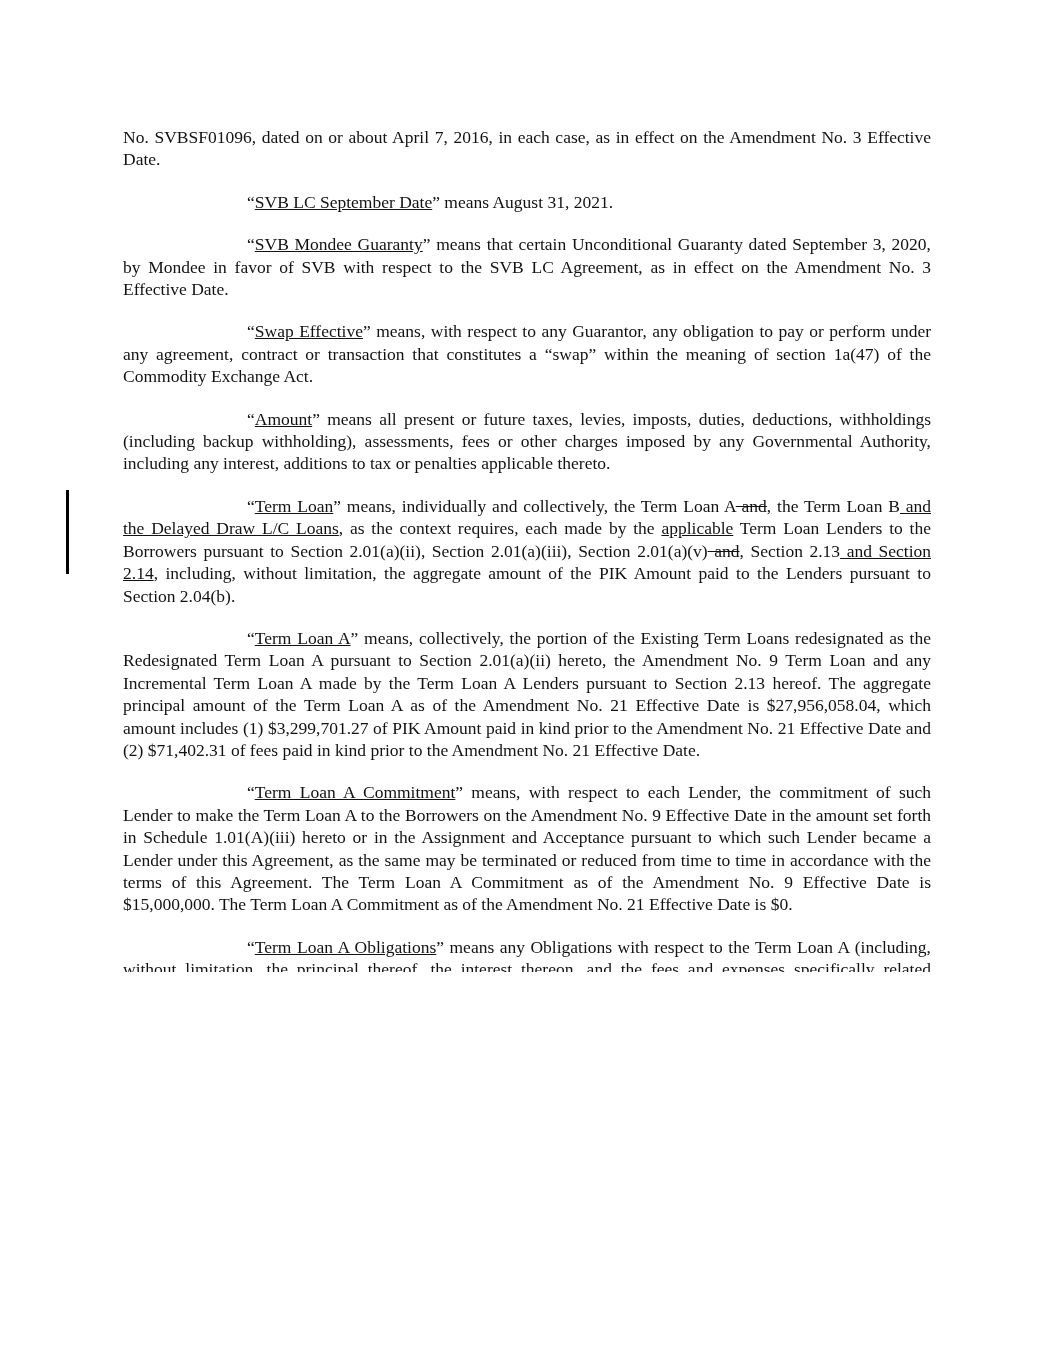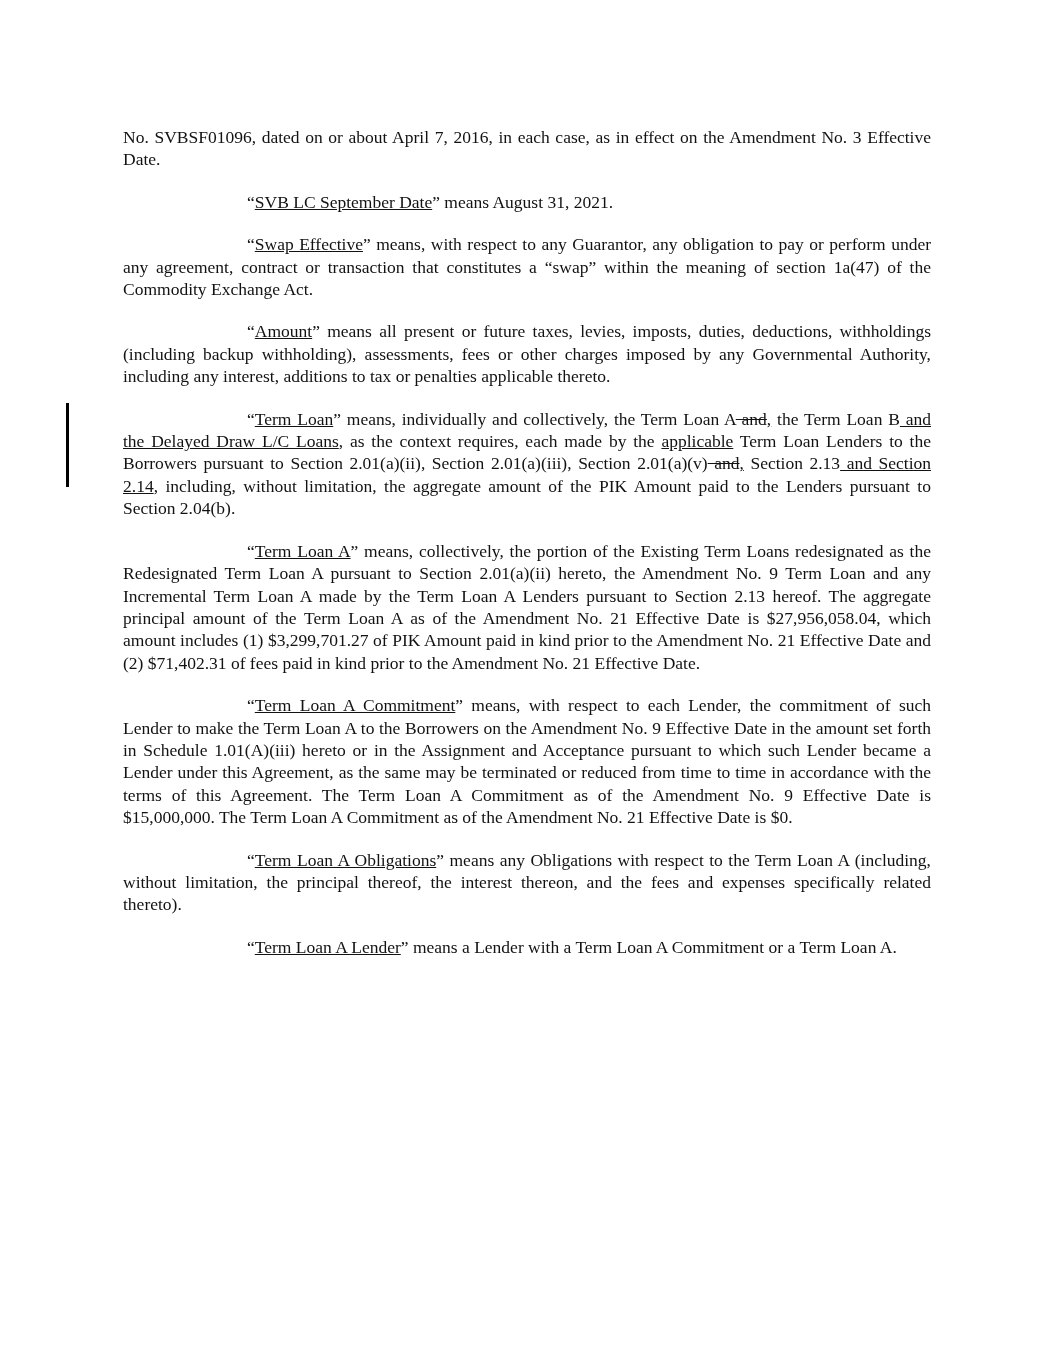--- a/index.html
+++ b/index.html
@@ -54,20 +54,21 @@
   .doc-id-new { color: #7f1d1d; text-decoration: underline; margin-top: 34px; }
 </style>
 </head>
 <body>
 
 <div class="page">
 
   <div class="body-text">
       <p><span>No. SVBSF01096, dated on or about April 7, 2016, in each case, as in effect on the Amendment No. 3 Effective Date.</span></p>
       <p class="indent"><span>“</span><span class="term">SVB LC September Date</span><span>” means August 31, 2021.</span></p>
+      <p class="indent"><span>“</span><span class="term">SVB Mondee Guaranty</span><span>” means that certain Unconditional Guaranty dated September 3, 2020, by Mondee in favor of SVB with respect to the SVB LC Agreement, as in effect on the Amendment No. 3 Effective Date.</span></p>
       <p class="indent"><span>“</span><span class="term">Swap Effective</span><span>” means, with respect to any Guarantor, any obligation to pay or perform under any agreement, contract or transaction that constitutes a “swap” within the meaning of section 1a(47) of the Commodity Exchange Act.</span></p>
       <p class="indent"><span>“</span><span class="term">Amount</span><span>” means all present or future taxes, levies, imposts, duties, deductions, withholdings (including backup withholding), assessments, fees or other charges imposed by any Governmental Authority, including any interest, additions to tax or penalties applicable thereto.</span></p>
       <p class="indent"><span class="changebar para-bar"></span><span>“</span><span class="term">Term Loan</span><span>” means, individually and collectively, the Term Loan A</span><span class="del"> and</span><span class="ins">,</span><span> the Term Loan B</span><span class="ins"> and the Delayed Draw L/C Loans</span><span>, as the context requires, each made by the </span><span class="ins">applicable</span><span> Term Loan Lenders to the Borrowers pursuant to Section 2.01(a)(ii), Section 2.01(a)(iii), Section 2.01(a)(v)</span><span class="del"> and</span><span class="ins">,</span><span> Section 2.13</span><span class="ins"> and Section 2.14</span><span>, including, without limitation, the aggregate amount of the PIK Amount paid to the Lenders pursuant to Section 2.04(b).</span></p>
       <p class="indent"><span>“</span><span class="term">Term Loan A</span><span>” means, collectively, the portion of the Existing Term Loans redesignated as the Redesignated Term Loan A pursuant to Section 2.01(a)(ii) hereto, the Amendment No. 9 Term Loan and any Incremental Term Loan A made by the Term Loan A Lenders pursuant to Section 2.13 hereof.  The aggregate principal amount of the Term Loan A as of the Amendment No. 21 Effective Date is $27,956,058.04, which amount includes (1) $3,299,701.27 of PIK Amount paid in kind prior to the Amendment No. 21 Effective Date and (2) $71,402.31 of fees paid in kind prior to the Amendment No. 21 Effective Date.</span></p>
       <p class="indent"><span>“</span><span class="term">Term Loan A Commitment</span><span>” means, with respect to each Lender, the commitment of such Lender to make the Term Loan A to the Borrowers on the Amendment No. 9 Effective Date in the amount set forth in Schedule 1.01(A)(iii) hereto or in the Assignment and Acceptance pursuant to which such Lender became a Lender under this Agreement, as the same may be terminated or reduced from time to time in accordance with the terms of this Agreement.  The Term Loan A Commitment as of the Amendment No. 9 Effective Date is $15,000,000.  The Term Loan A Commitment as of the Amendment No. 21 Effective Date is $0.</span></p>
       <p class="indent"><span>“</span><span class="term">Term Loan A Obligations</span><span>” means any Obligations with respect to the Term Loan A (including, without limitation, the principal thereof, the interest thereon, and the fees and expenses specifically related thereto).</span></p>
       <p class="indent"><span>“</span><span class="term">Term Loan A Lender</span><span>” means a Lender with a Term Loan A Commitment or a Term Loan A.</span></p>
     </div>
 
   <div class="page-number">- 65 -</div>

